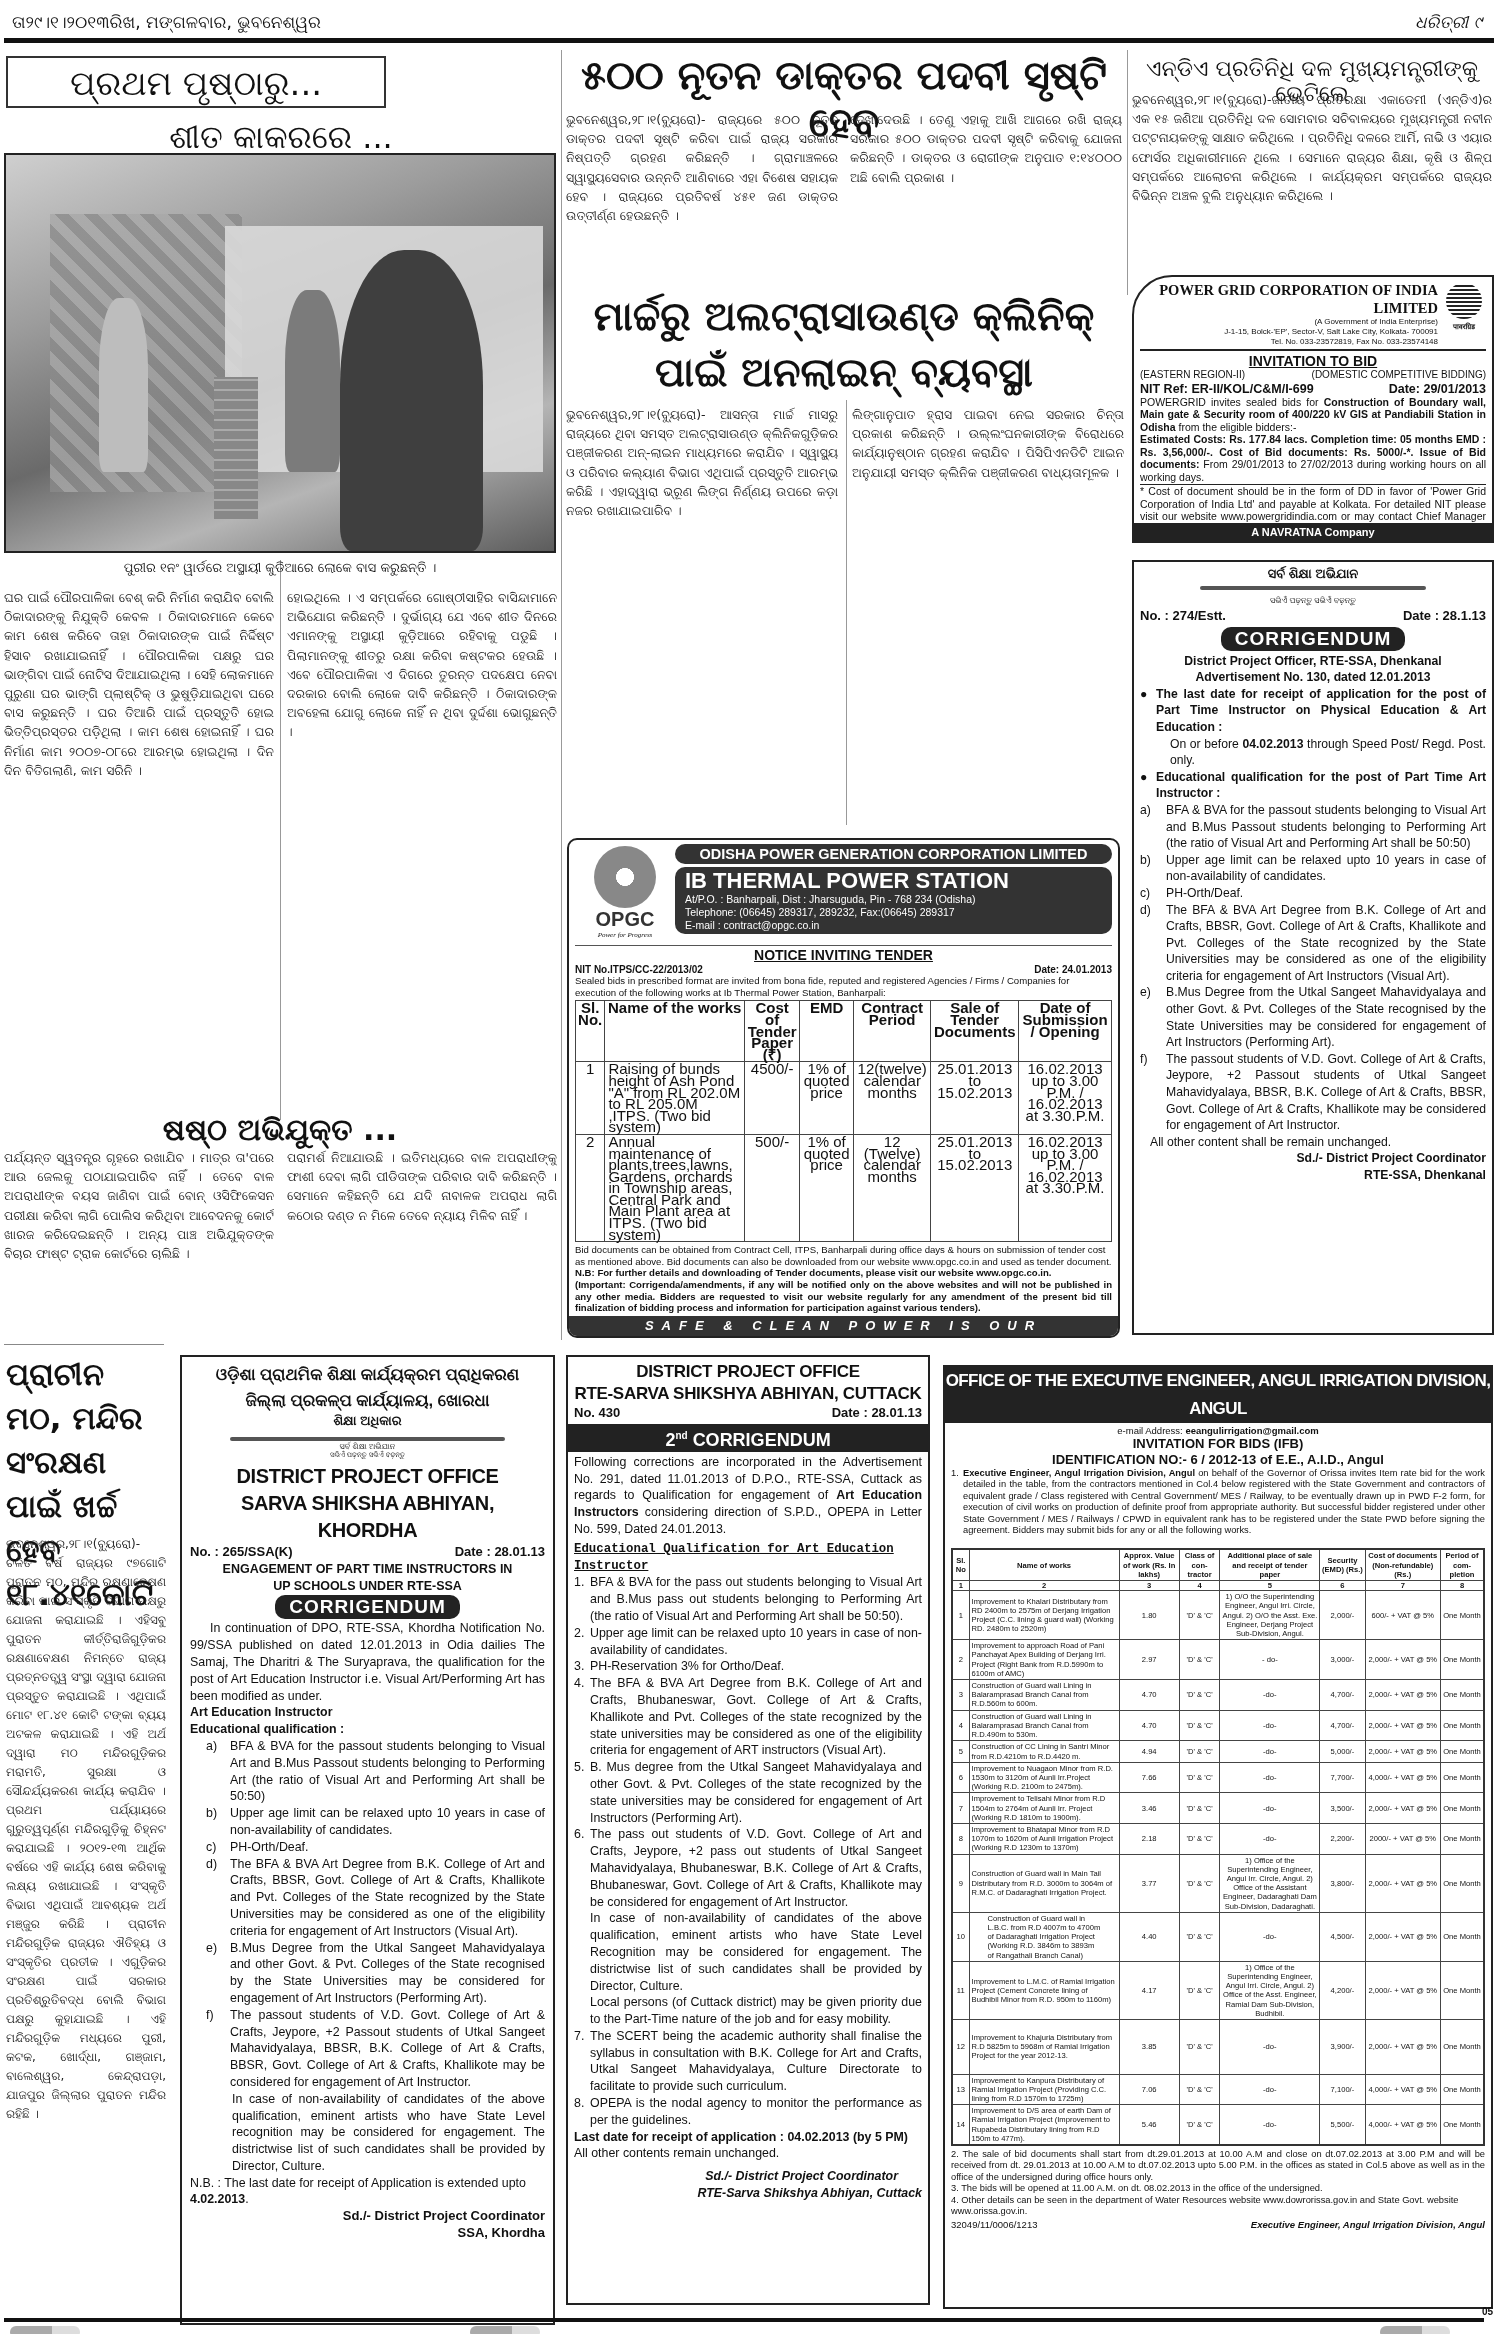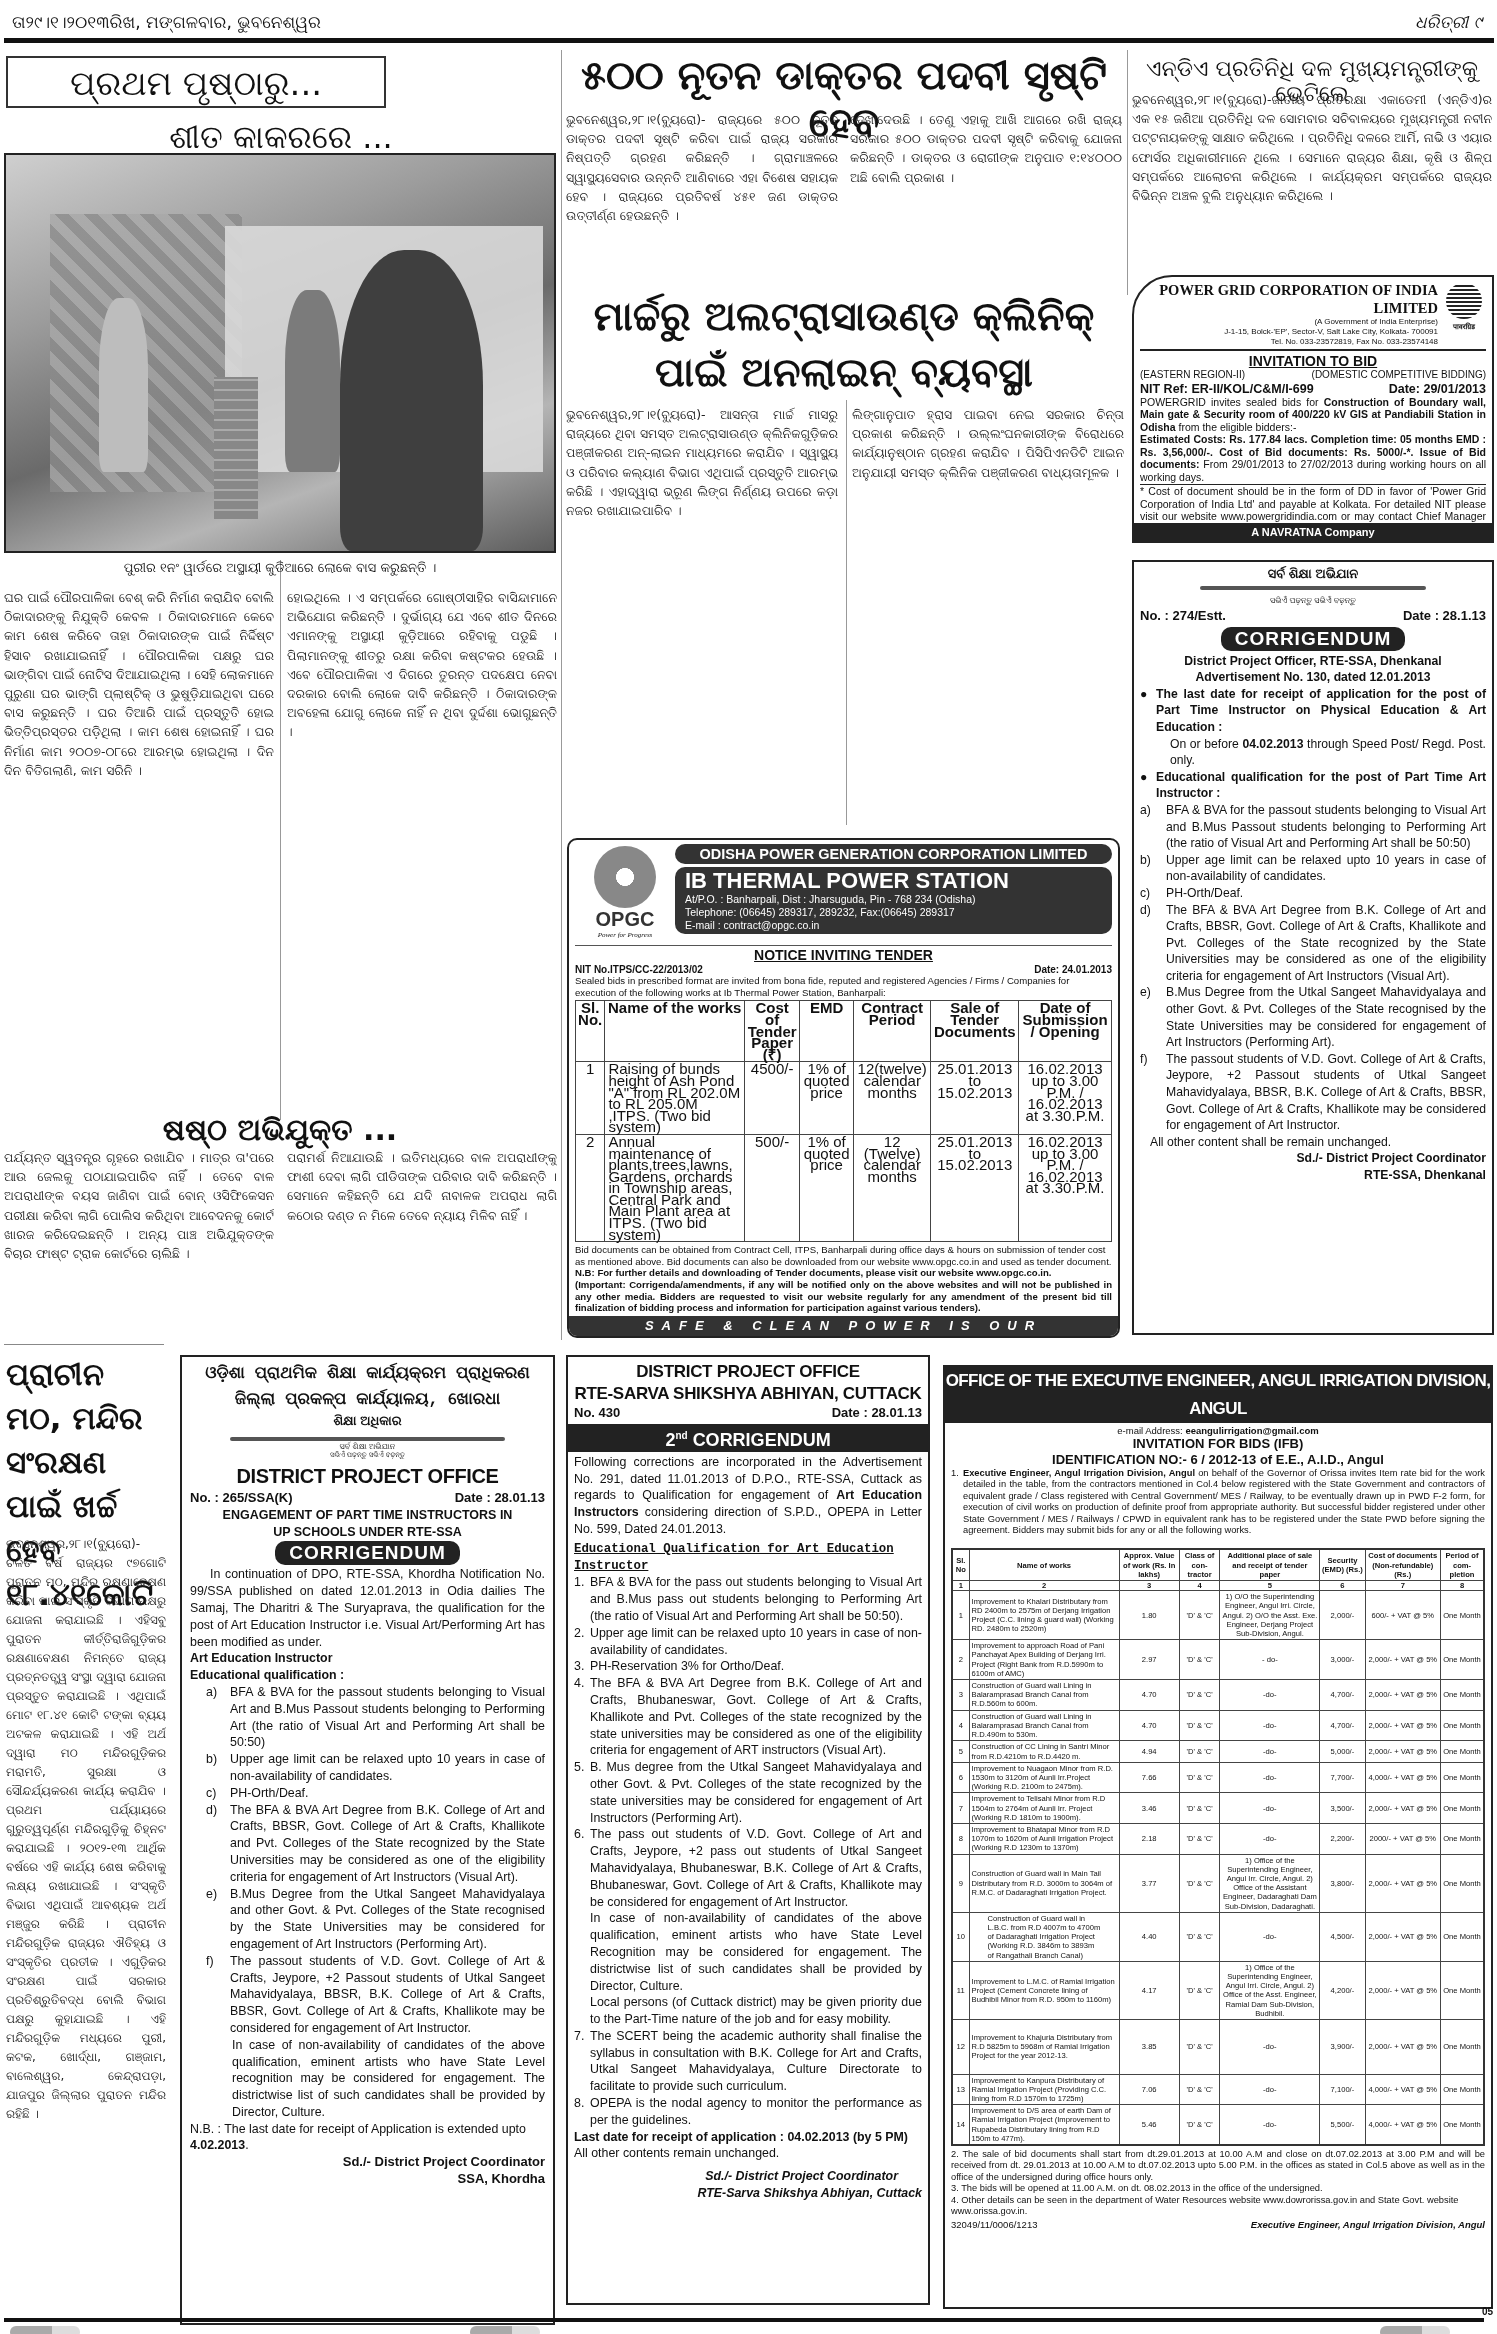--- a/index.html
+++ b/index.html
@@ -227,32 +227,33 @@
   <div style="text-align:right;font-weight:bold;">Sd/-, Chief Manager - Contract</div>
   <div style="position:absolute;left:0;right:0;bottom:0;height:20px;line-height:20px;background:#333;color:#fff;text-align:center;font-weight:bold;font-style:italic;letter-spacing:8px;font-size:13px;">SAFE &amp; CLEAN POWER IS OUR COMMITMENT</div>
 </div>
 
 <div style="position:absolute;left:4px;top:1344px;width:160px;height:1px;background:#888;"></div>
 
 <div class="abs head" style="left:6px;top:1352px;width:162px;font-size:31px;line-height:44px;text-align:left;">ପ୍ରାଚୀନ ମଠ, ମନ୍ଦିର ସଂରକ୍ଷଣ ପାଇଁ ଖର୍ଚ୍ଚ ହେବ ୧୮.୪୧କୋଟି</div>
 <div class="abs odia-body" style="left:6px;top:1535px;width:160px;height:790px;font-size:12px;line-height:19px;">ଭୁବନେଶ୍ୱର,୨୮।୧(ବ୍ୟୁରୋ)- ଚଳିତ ବର୍ଷ ରାଜ୍ୟର ୯୭ଗୋଟି ପୁରାତନ ମଠ, ମନ୍ଦିର ରକ୍ଷଣାବେକ୍ଷଣ କରିବା ପାଇଁ ସଂସ୍କୃତି ବିଭାଗ ପକ୍ଷରୁ ଯୋଜନା କରାଯାଇଛି । ଏହିସବୁ ପୁରାତନ କୀର୍ତ୍ତିରାଜିଗୁଡ଼ିକର ରକ୍ଷଣାବେକ୍ଷଣ ନିମନ୍ତେ ରାଜ୍ୟ ପ୍ରତ୍ନତତ୍ତ୍ୱ ସଂସ୍ଥା ଦ୍ୱାରା ଯୋଜନା ପ୍ରସ୍ତୁତ କରାଯାଇଛି । ଏଥିପାଇଁ ମୋଟ ୧୮.୪୧ କୋଟି ଟଙ୍କା ବ୍ୟୟ ଅଟକଳ କରାଯାଇଛି । ଏହି ଅର୍ଥ ଦ୍ୱାରା ମଠ ମନ୍ଦିରଗୁଡ଼ିକର ମରାମତି, ସୁରକ୍ଷା ଓ ସୌନ୍ଦର୍ଯ୍ୟକରଣ କାର୍ଯ୍ୟ କରାଯିବ । ପ୍ରଥମ ପର୍ଯ୍ୟାୟରେ ଗୁରୁତ୍ୱପୂର୍ଣ୍ଣ ମନ୍ଦିରଗୁଡ଼ିକୁ ଚିହ୍ନଟ କରାଯାଇଛି । ୨୦୧୨-୧୩ ଆର୍ଥିକ ବର୍ଷରେ ଏହି କାର୍ଯ୍ୟ ଶେଷ କରିବାକୁ ଲକ୍ଷ୍ୟ ରଖାଯାଇଛି । ସଂସ୍କୃତି ବିଭାଗ ଏଥିପାଇଁ ଆବଶ୍ୟକ ଅର୍ଥ ମଞ୍ଜୁର କରିଛି । ପ୍ରାଚୀନ ମନ୍ଦିରଗୁଡ଼ିକ ରାଜ୍ୟର ଐତିହ୍ୟ ଓ ସଂସ୍କୃତିର ପ୍ରତୀକ । ଏଗୁଡ଼ିକର ସଂରକ୍ଷଣ ପାଇଁ ସରକାର ପ୍ରତିଶ୍ରୁତିବଦ୍ଧ ବୋଲି ବିଭାଗ ପକ୍ଷରୁ କୁହାଯାଇଛି । ଏହି ମନ୍ଦିରଗୁଡ଼ିକ ମଧ୍ୟରେ ପୁରୀ, କଟକ, ଖୋର୍ଦ୍ଧା, ଗଞ୍ଜାମ, ବାଲେଶ୍ୱର, କେନ୍ଦ୍ରାପଡ଼ା, ଯାଜପୁର ଜିଲ୍ଲାର ପୁରାତନ ମନ୍ଦିର ରହିଛି ।</div>
 
 <div class="abs ad" style="left:180px;top:1355px;width:375px;height:970px;padding:4px 8px;font-size:12.4px;line-height:16.8px;">
-  <div style="text-align:center;font-family:Liberation Mono, monospace;font-size:16.5px;line-height:26px;font-weight:bold;">
+  <div style="text-align:center;font-family:Liberation Sans, sans-serif;font-size:16.5px;line-height:26px;font-weight:bold;">
     <div>ଓଡ଼ିଶା ପ୍ରାଥମିକ ଶିକ୍ଷା କାର୍ଯ୍ୟକ୍ରମ ପ୍ରାଧିକରଣ</div>
     <div>ଜିଲ୍ଲା ପ୍ରକଳ୍ପ କାର୍ଯ୍ୟାଳୟ, ଖୋରଧା</div>
   </div>
   <div style="text-align:center;height:50px;position:relative;">
     <div style="position:absolute;left:40px;right:40px;top:24px;height:4px;background:#555;border-radius:2px;"></div>
     <div style="font-size:13px;font-weight:bold;">ଶିକ୍ଷା ଅଧିକାର</div>
     <div style="font-size:8px;margin-top:12px;line-height:9px;">ସର୍ବ ଶିକ୍ଷା ଅଭିଯାନ</div>
     <div style="font-size:7px;line-height:8px;">ସଭିଏଁ ପଢ଼ନ୍ତୁ ସଭିଏଁ ବଢ଼ନ୍ତୁ</div>
   </div>
   <div style="text-align:center;font-size:20px;line-height:27px;font-weight:bold;letter-spacing:-0.4px;">
     <div>DISTRICT PROJECT OFFICE</div>
+    <div>SARVA SHIKSHA ABHIYAN, KHORDHA</div>
   </div>
   <div class="b" style="display:flex;justify-content:space-between;font-size:13px;">
     <span>No. : 265/SSA(K)</span>
     <span>Date : 28.01.13</span>
   </div>
   <div class="b" style="text-align:center;font-size:12.5px;">
     <div>ENGAGEMENT OF PART TIME INSTRUCTORS IN</div>
     <div>UP SCHOOLS UNDER RTE-SSA</div>
   </div>
   <div style="text-align:center;margin:1px 0;"><span class="pill" style="font-size:19px;line-height:24px;">CORRIGENDUM</span></div>

